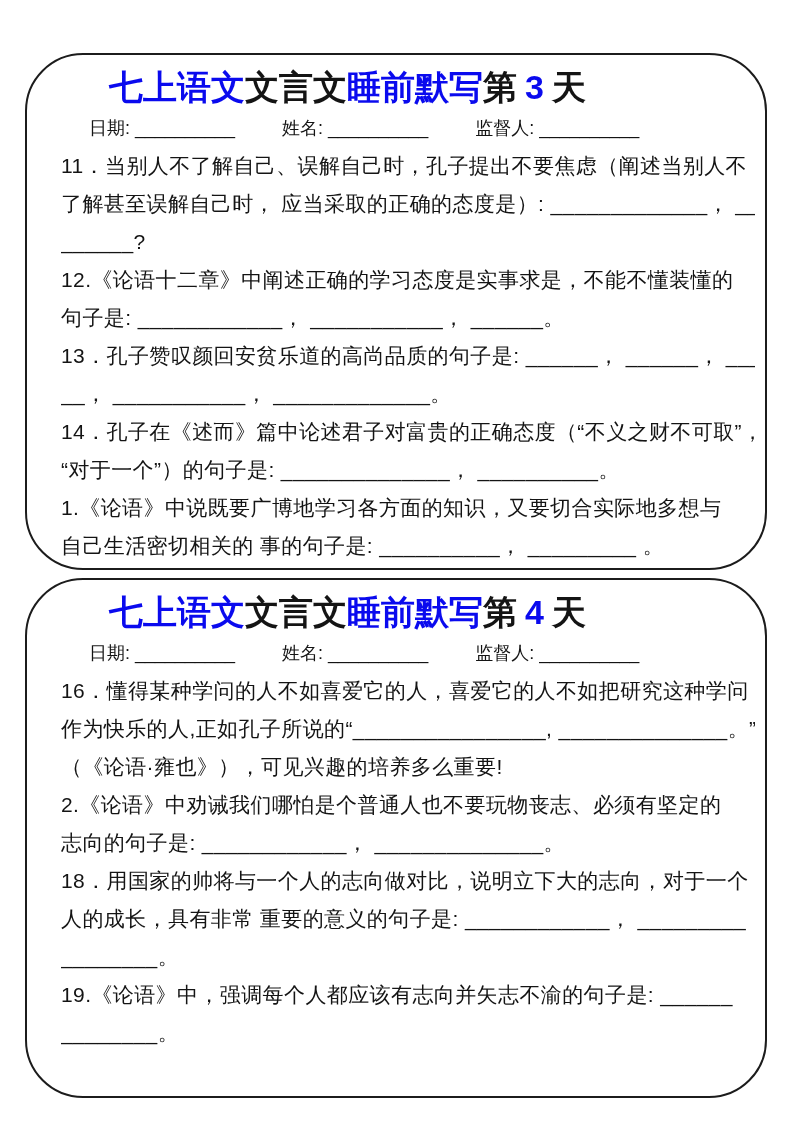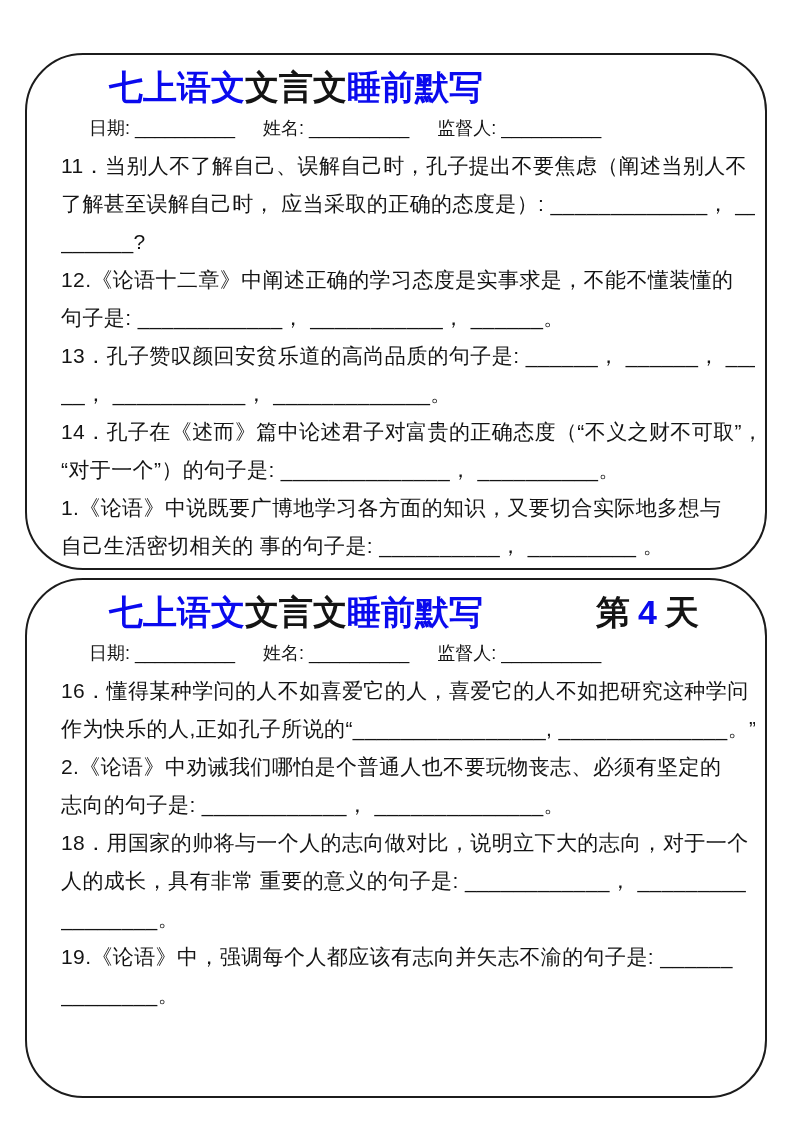--- a/index.html
+++ b/index.html
@@ -25,59 +25,60 @@
     width: 742px;
     border: 2px solid var(--border);
     border-radius: 58px;
     background: var(--bg);
   }
   #card-day3 { top: 53px;  height: 517px; }
   #card-day4 { top: 578px; height: 520px; }
 
   .title-row {
     display: flex;
-    justify-content: space-between;
+    justify-content: flex-start;
     align-items: baseline;
     padding: 10px 66px 0 82px;
     font-size: 34px;
     font-weight: bold;
     line-height: 44px;
     white-space: pre;
   }
   .blue { color: var(--accent); }
   .dark { color: var(--text); }
   .day-group .day-num { margin: 0 8px; }
 
   .fields-row {
     display: flex;
     padding: 4px 0 0 62px;
     font-size: 18px;
     line-height: 30px;
     white-space: pre;
   }
-  .field + .field { margin-left: 28px; }
+  .field + .field { margin-left: 47px; }
 
   .q-block { padding: 4px 10px 0 34px; }
   .q-line {
     font-size: 21px;
     line-height: 38px;
     height: 38px;
     letter-spacing: 0.4px;
     white-space: pre;
     overflow: hidden;
   }
 </style>
 </head>
 <body>
 
 <div class="page">
 
   <section class="card" id="card-day3">
     <header class="title-row">
       <div class="title-group"><span class="blue">七上语文</span><span class="dark">文言文</span><span class="blue">睡前默写</span></div>
+      <div class="day-group"><span class="dark">第</span><span class="blue day-num">3</span><span class="dark">天</span></div>
     </header>
 
     <div class="fields-row">
       <span class="field">日期: __________</span>
       <span class="field">姓名: __________</span>
       <span class="field">监督人: __________</span>
     </div>
 
     <div class="q-block">
       <div>
@@ -113,20 +114,21 @@
     <div class="fields-row">
       <span class="field">日期: __________</span>
       <span class="field">姓名: __________</span>
       <span class="field">监督人: __________</span>
     </div>
 
     <div class="q-block">
       <div>
         <div class="q-line">16．懂得某种学问的人不如喜爱它的人，喜爱它的人不如把研究这种学问</div>
         <div class="q-line">作为快乐的人,正如孔子所说的“________________, ______________。”</div>
+        <div class="q-line">（《论语·雍也》），可见兴趣的培养多么重要!</div>
       </div>
       <div>
         <div class="q-line">2.《论语》中劝诫我们哪怕是个普通人也不要玩物丧志、必须有坚定的</div>
         <div class="q-line">志向的句子是: ____________， ______________。</div>
       </div>
       <div>
         <div class="q-line">18．用国家的帅将与一个人的志向做对比，说明立下大的志向，对于一个</div>
         <div class="q-line">人的成长，具有非常 重要的意义的句子是: ____________， _________</div>
         <div class="q-line">________。</div>
       </div>

